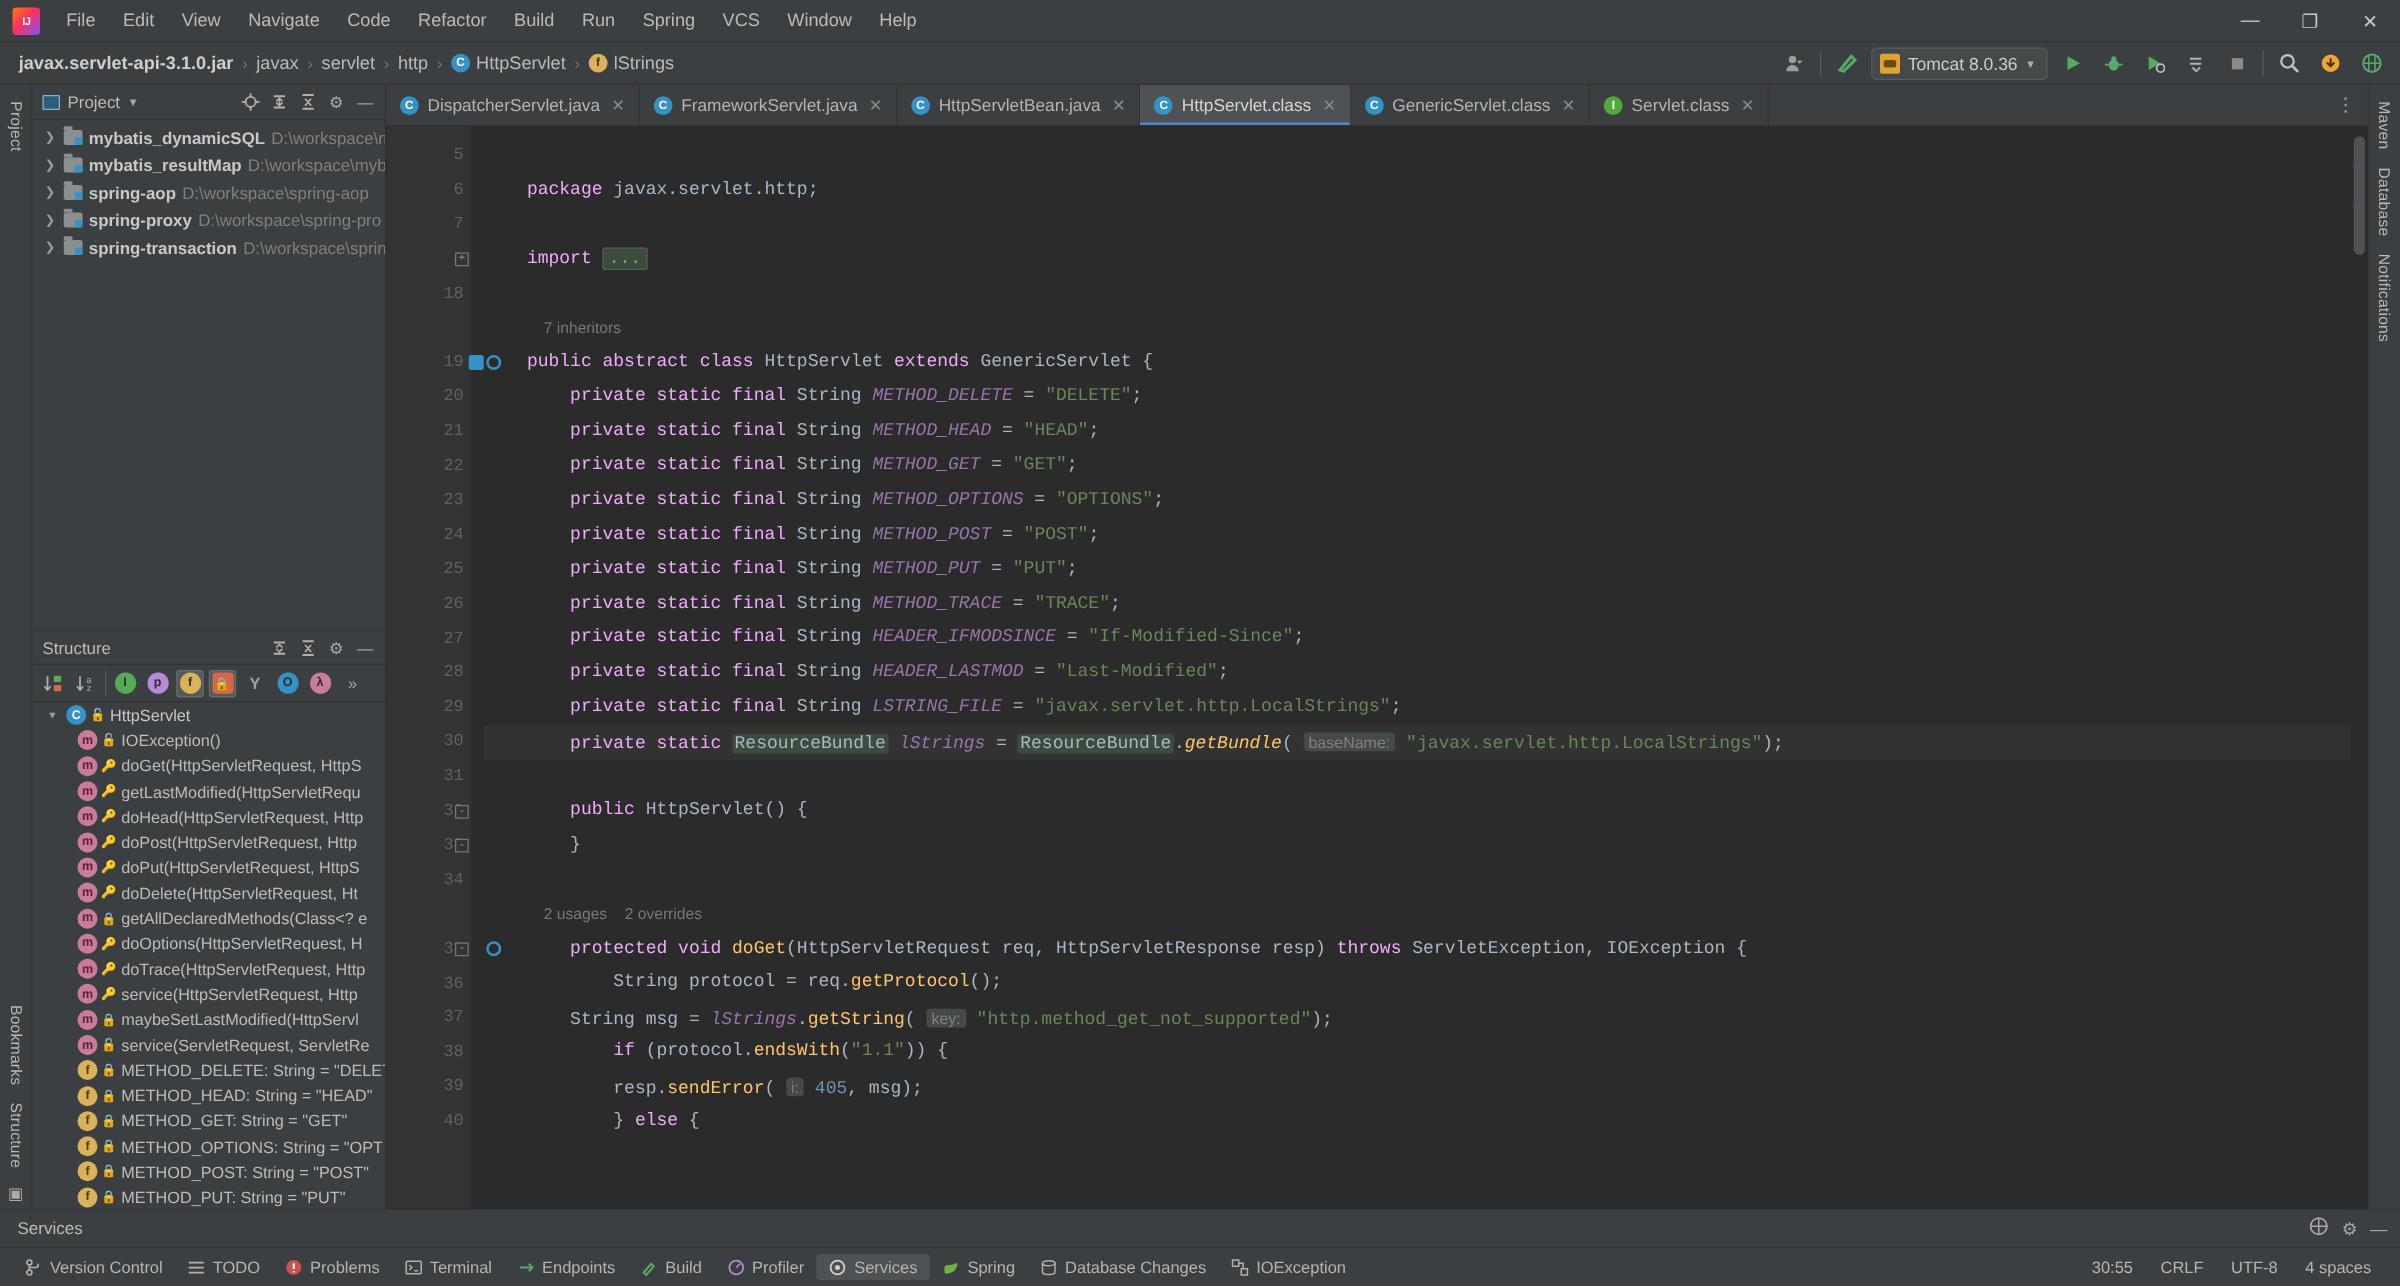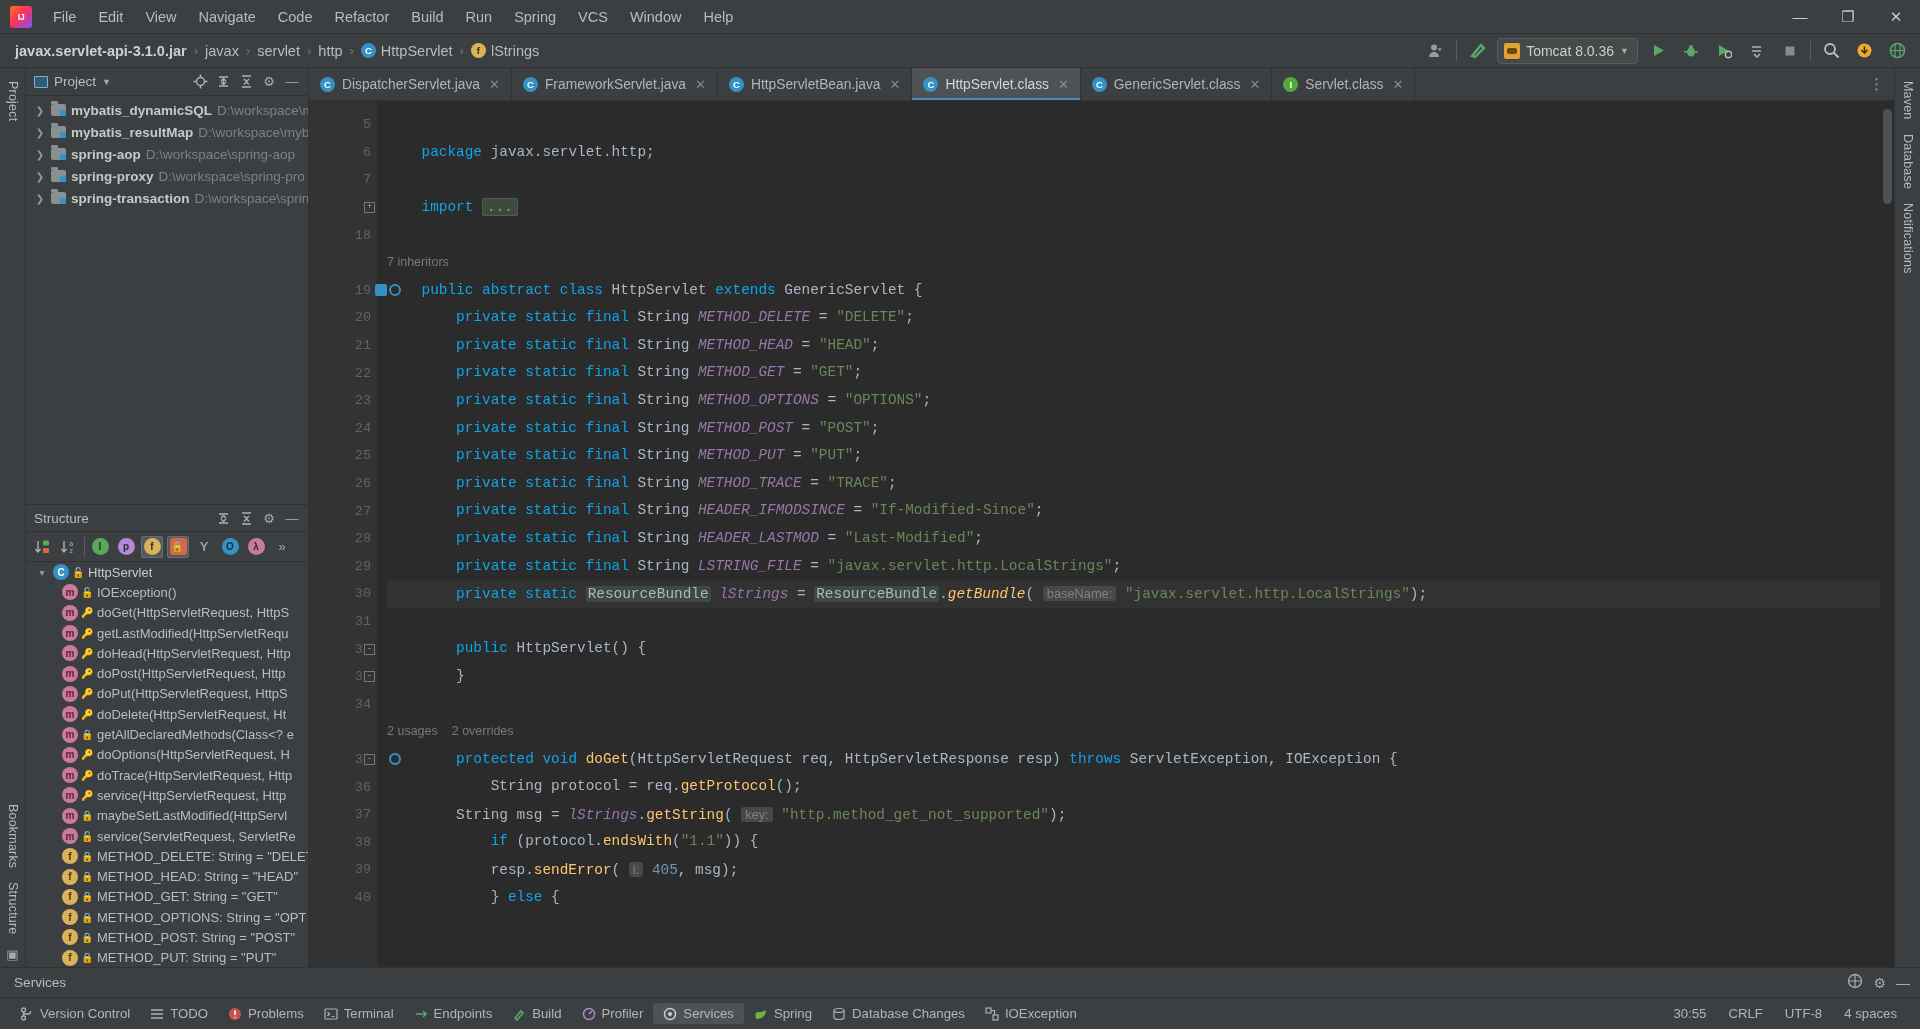--- a/index.html
+++ b/index.html
@@ -175,36 +175,36 @@
     font-size:9px;display:flex;align-items:center;justify-content:center;line-height:1;background:#313335;
   }
 
   .code {
     flex:1; position:relative; font-family:"Liberation Mono", monospace; font-size:14.4px;
     line-height:27.6px; padding-top:10px; color:#a9b7c6; white-space:pre; overflow:hidden;
     padding-left:10px;
   }
   .cl { height:27.6px; display:block; position:relative;}
   .cl.hl { background:#323232; }
-  .kw { color:#0ea5e9; }
+  .kw { color:#f0abfc; }
   .str { color:#6a8759; }
   .num { color:#6897bb; }
   .cls { color:#a9b7c6; }
   .stfield { color:#9876aa; font-style:italic; }
   .meth { color:#ffc66d; }
   .ital { font-style:italic; }
   .inlay {
     background:#3e4a3e; border-radius:2px; padding:0 2px;
   }
   .param-hint {
     color:#808080; font-size:12.8px; background:#45494a; border-radius:3px; padding:0px 4px;
     font-family:"Liberation Sans", sans-serif;
   }
   .folded { background:#3d4b3d; border:1px solid #4f5f4f; border-radius:2px; padding:0 4px; color:#8e9e8e;}
-  .usage-note { color:#787878; font-size:12.5px; font-family:"Liberation Sans",sans-serif; }
+  .usage-note { color:#787878; font-size:12.5px; font-family:"Liberation Sans",sans-serif;margin-left:48px; }
 
   .code-scroll {
     position:absolute; right:0; top:0; bottom:0; width:14px; background:#2b2b2b;
   }
   .scroll-thumb { position:absolute; right:2px; width:9px; background:#4e5254; border-radius:5px; }
   .err-stripe { position:absolute; right:2px; width:9px; height:3px; background:#5a9e5a; }
 
   
   .bottom-head {
     height:30px;flex:0 0 30px;background:#3c3f41;display:flex;align-items:center;

